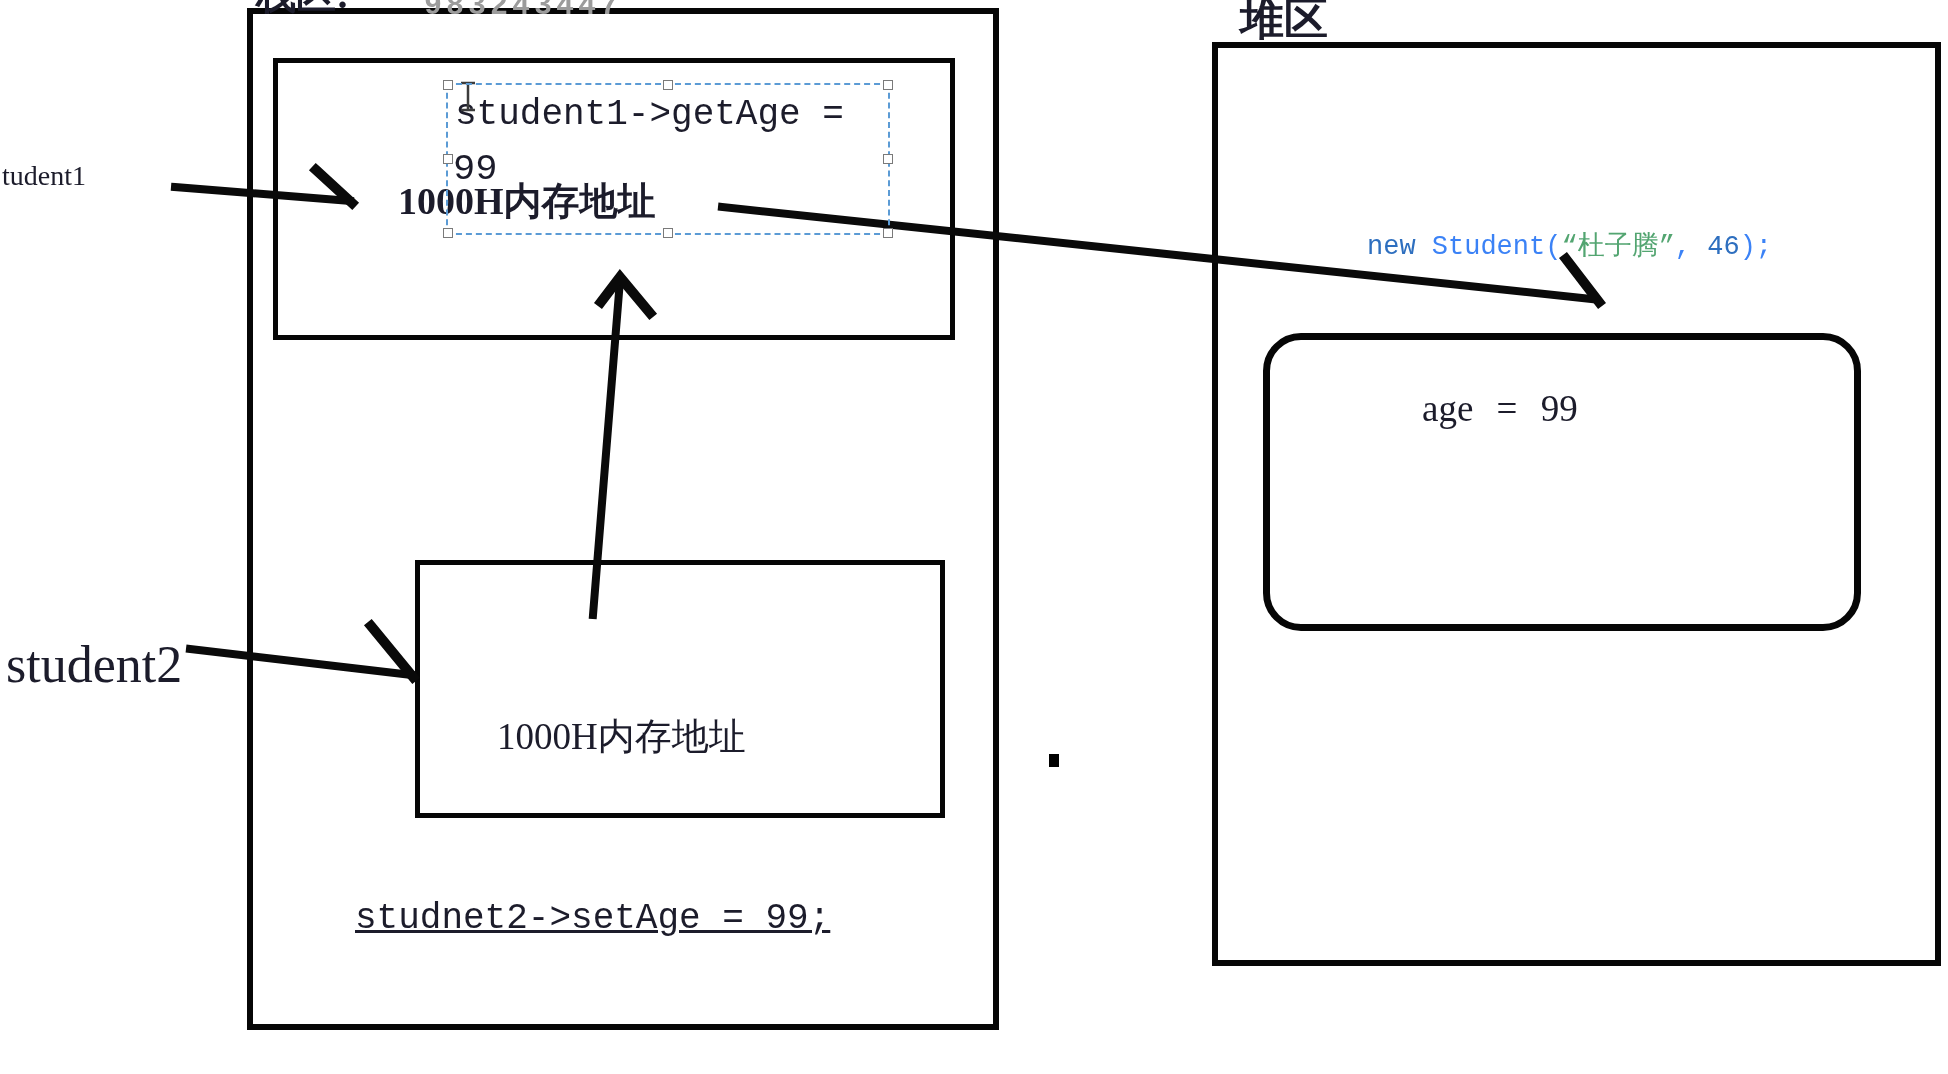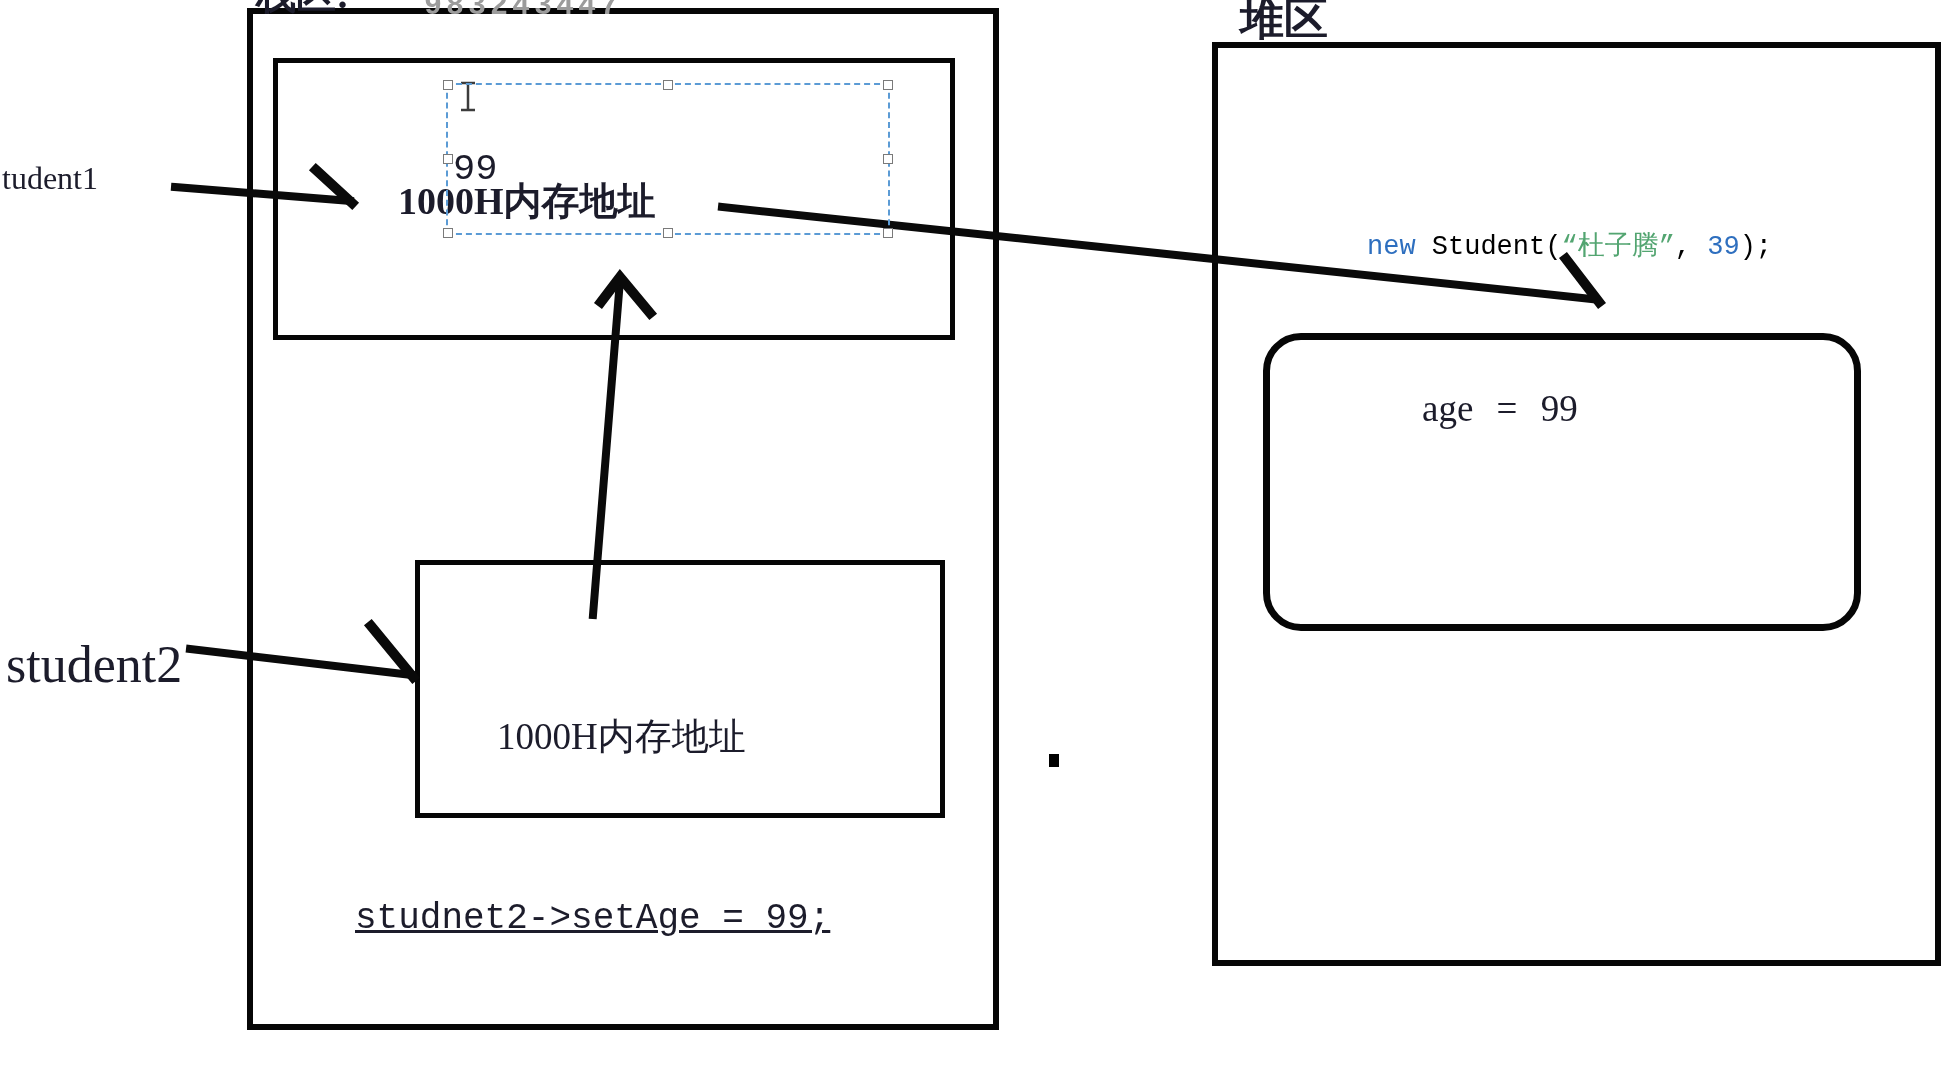--- a/index.html
+++ b/index.html
@@ -16,31 +16,31 @@
   .dot{position:absolute;left:1049px;top:754px;width:10px;height:13px;background:#000;z-index:2;}
   
   .txt{position:absolute;white-space:pre;color:var(--ink);z-index:2;line-height:1.25;}
   .f-mono{font-family:"Liberation Mono","DejaVu Sans Mono",monospace;}
   .stack-label{left:256px;top:-30px;font-size:40px;font-weight:bold;}
   .watermark{left:424px;top:-12px;font-size:30px;font-weight:bold;color:var(--wm);
              letter-spacing:4px;z-index:3;}
   .sel-line1{left:455px;top:92px;font-size:36px;}
   .sel-line2{left:453px;top:146px;font-size:37px;}
   .addr-bold{left:398px;top:178px;font-size:38px;font-weight:bold;}
-  .lbl1{left:2px;top:158px;font-size:32px;}
+  .lbl1{left:2px;top:158px;font-size:28px;}
   .lbl2{left:6px;top:632px;font-size:52px;}
   .addr2{left:497px;top:714px;font-size:37px;}
   .stmt{left:355px;top:896px;font-size:36px;text-decoration:underline;}
   .heap-label{left:1240px;top:-8px;font-size:44px;font-weight:bold;}
   .code-line{left:1367px;top:231px;font-size:27px;}
   .heap-addr{left:1284px;top:296px;font-size:29px;}
   .age-text{left:1422px;top:386px;font-size:37px;word-spacing:14px;}
   .c-blue{color:var(--blue);}
   .c-green{color:var(--green);}
-  .c-ink{color:#000000;}
+  .c-ink{color:#3b82f6;}
   
   .selbox{position:absolute;left:446px;top:83px;width:444px;height:152px;
           border:2px dashed var(--sel);box-sizing:border-box;z-index:5;}
   .handle{position:absolute;width:8px;height:8px;background:#fff;border:1.5px solid #7a7a7a;
           transform:translate(-50%,-50%);}
   .h-tl{left:0;top:0}.h-tm{left:50%;top:0}.h-tr{left:100%;top:0}
   .h-ml{left:0;top:50%}.h-mr{left:100%;top:50%}
   .h-bl{left:0;top:100%}.h-bm{left:50%;top:100%}.h-br{left:100%;top:100%}
   
   .overlay{position:absolute;left:0;top:0;width:1948px;height:1074px;z-index:4;}
@@ -51,20 +51,21 @@
 </head>
 <body>
 
 <div class="canvas">
 
   <div class="rect stack-box"></div>
   <div class="txt stack-label">栈区:</div>
   <div class="txt f-mono watermark">983243447</div>
 
   <div class="rect top-box"></div>
+  <div class="txt f-mono sel-line1">student1-&gt;getAge =</div>
   <div class="txt f-mono sel-line2">99</div>
   <div class="txt addr-bold">1000H内存地址</div>
 
   <div class="selbox">
     <span class="handle h-tl"></span>
     <span class="handle h-tm"></span>
     <span class="handle h-tr"></span>
     <span class="handle h-ml"></span>
     <span class="handle h-mr"></span>
     <span class="handle h-bl"></span>
@@ -77,21 +78,21 @@
 
   <div class="rect bottom-box"></div>
   <div class="txt addr2">1000H内存地址</div>
   <div class="txt f-mono stmt">studnet2-&gt;setAge = 99;</div>
 
   <div class="dot"></div>
 
   <div class="rect heap-box"></div>
   <div class="txt heap-label">堆区</div>
 
-  <div class="txt f-mono code-line"><span class="c-blue">new</span><span class="c-ink"> Student(</span><span class="c-green">“杜子腾”</span><span class="c-ink">, </span><span class="c-blue">39</span><span class="c-ink">);</span></div>
+  <div class="txt f-mono code-line"><span class="c-blue">new</span><span class="c-ink"> Student(</span><span class="c-green">“杜子腾”</span><span class="c-ink">, </span><span class="c-blue">46</span><span class="c-ink">);</span></div>
 
 
   <div class="obj-box"></div>
   <div class="txt age-text">age = 99</div>
 
   <svg class="overlay" viewBox="0 0 1948 1074">
     <g>
       <path class="stroke" d="M175,187 L350,201"></path>
       <path class="stroke-head" d="M316,170 L352,203"></path>
     </g>

